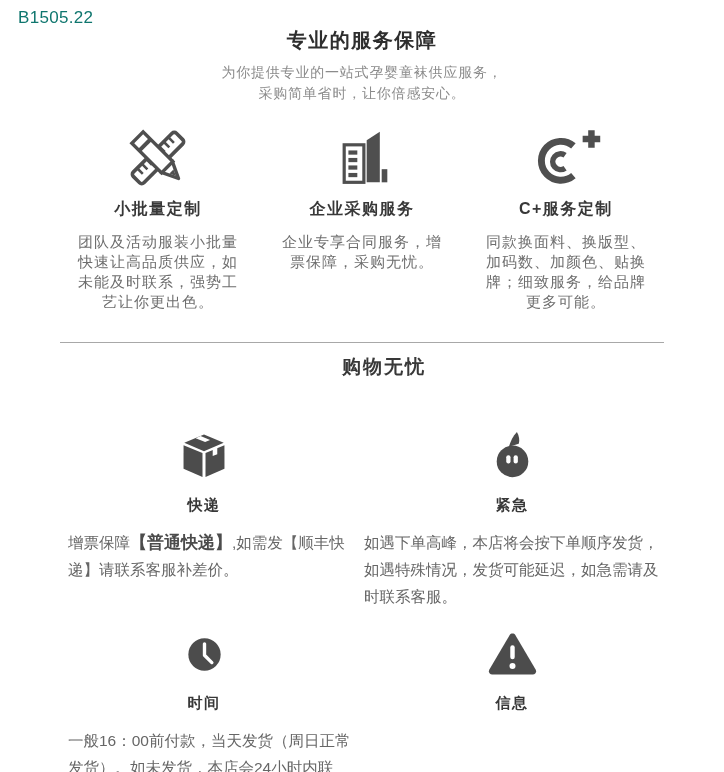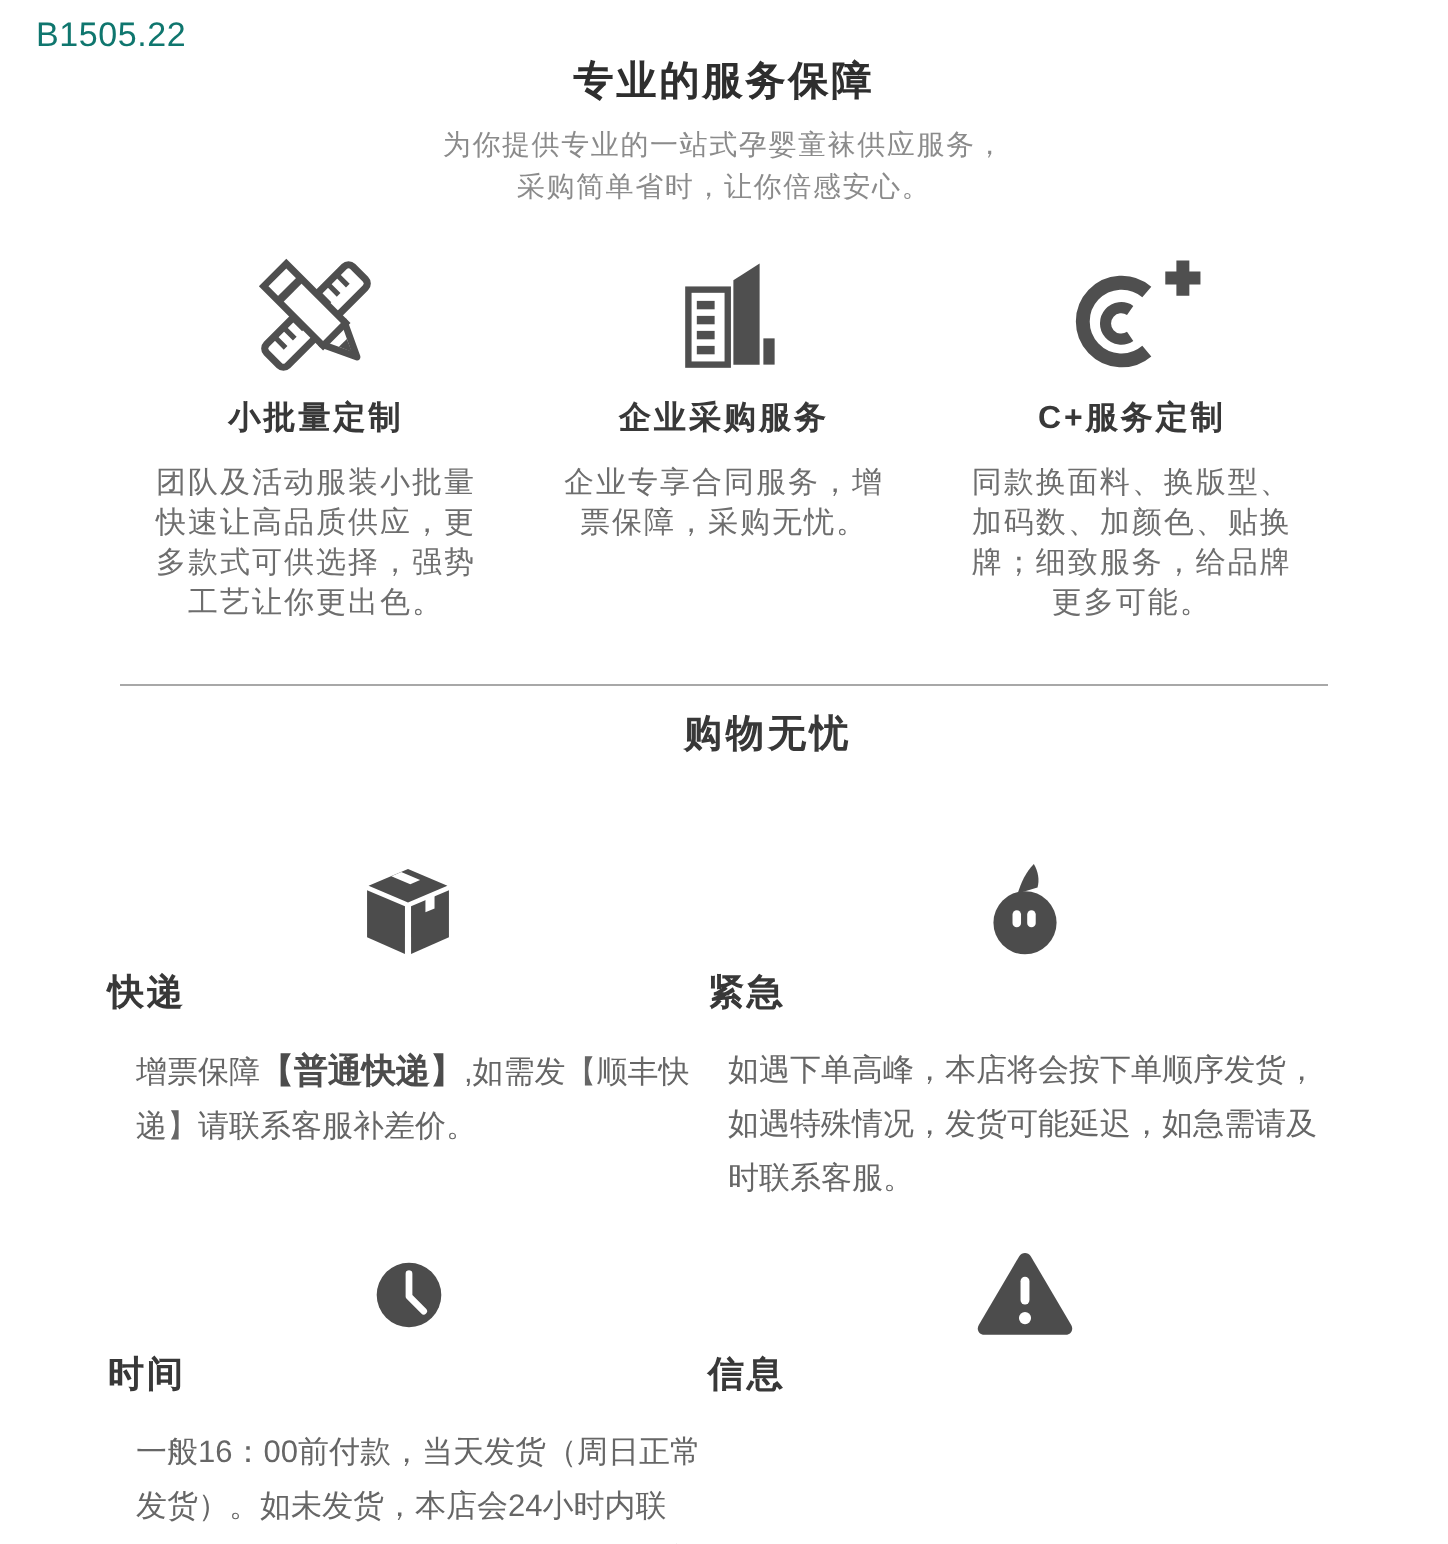--- a/index.html
+++ b/index.html
@@ -17,21 +17,21 @@
   .svc-title { margin-top:9px; font-size:16px; font-weight:bold; color:#383838; letter-spacing:1.5px; }
   .svc-body { margin-top:12px; width:164px; font-size:15px; line-height:20px; color:#6e6e6e; letter-spacing:1px; }
 
   .divider { width:604px; margin:30px auto 0; border:0; border-top:1px solid #a8a8a8; }
 
   .shop-title { margin-top:11px; text-align:center; font-size:19px; font-weight:bold; color:#383838; letter-spacing:2px;padding-left:44px; }
 
   .shop-grid { width:616px; margin:50px auto 0; display:grid; grid-template-columns:300px 316px; row-gap:18px; }
   .shop-cell { display:flex; flex-direction:column; }
   .shop-icon { height:50px; display:flex; align-items:flex-end; justify-content:center; }
-  .shop-label { margin-top:4px; font-size:18px; font-weight:bold; color:#383838; letter-spacing:1.5px; }
+  .shop-label { margin-top:16px; text-align:center; font-size:15px; font-weight:bold; color:#383838; letter-spacing:1.5px; }
   .shop-body { margin-top:14px; font-size:15.5px; line-height:27px; color:#666666; }
   .cell-express .shop-body { width:286px; margin-left:14px; }
   .cell-urgent .shop-body, .cell-info .shop-body { width:304px; margin-left:10px; }
   .cell-time .shop-body { width:290px; margin-left:14px; }
   .hl { font-weight:bold; font-size:17px; color:#4c4c4c; }
 
   svg { display:block; }
 </style>
 </head>
 <body>
@@ -58,21 +58,21 @@
             </g>
             <g transform="rotate(-45 32 32)">
               <path d="M24 44 L32 61 L40 44 Z" fill="#ffffff" stroke="#4f4f4f" stroke-width="3.4" stroke-linejoin="round"></path>
               <path d="M29.2 51 L32 57.5 L34.8 51 Z" fill="#4f4f4f"></path>
               <rect x="24" y="3" width="16" height="42" fill="#ffffff" stroke="#4f4f4f" stroke-width="3.4"></rect>
               <rect x="24" y="11.5" width="16" height="4" fill="#4f4f4f"></rect>
             </g>
           </svg>
         </div>
         <div class="svc-title">小批量定制</div>
-        <div class="svc-body">团队及活动服装小批量快速让高品质供应，更多款式可供选择，强势工艺让你更出色。</div>
+        <div class="svc-body">团队及活动服装小批量快速让高品质供应，如未能及时联系，强势工艺让你更出色。</div>
       </div>
 
       <div class="svc-col">
         <div class="svc-icon">
           <svg width="60" height="66" viewBox="0 0 64 64">
             <path d="M37 14 L51 5 L51 59 L37 59 Z" fill="#4f4f4f"></path>
             <rect x="53" y="45" width="6" height="14" fill="#4f4f4f"></rect>
             <rect x="13" y="19" width="21" height="40" fill="#ffffff" stroke="#4f4f4f" stroke-width="3.4"></rect>
             <rect x="17.5" y="25" width="9.5" height="4.5" fill="#4f4f4f"></rect>
             <rect x="17.5" y="33" width="9.5" height="4.5" fill="#4f4f4f"></rect>

